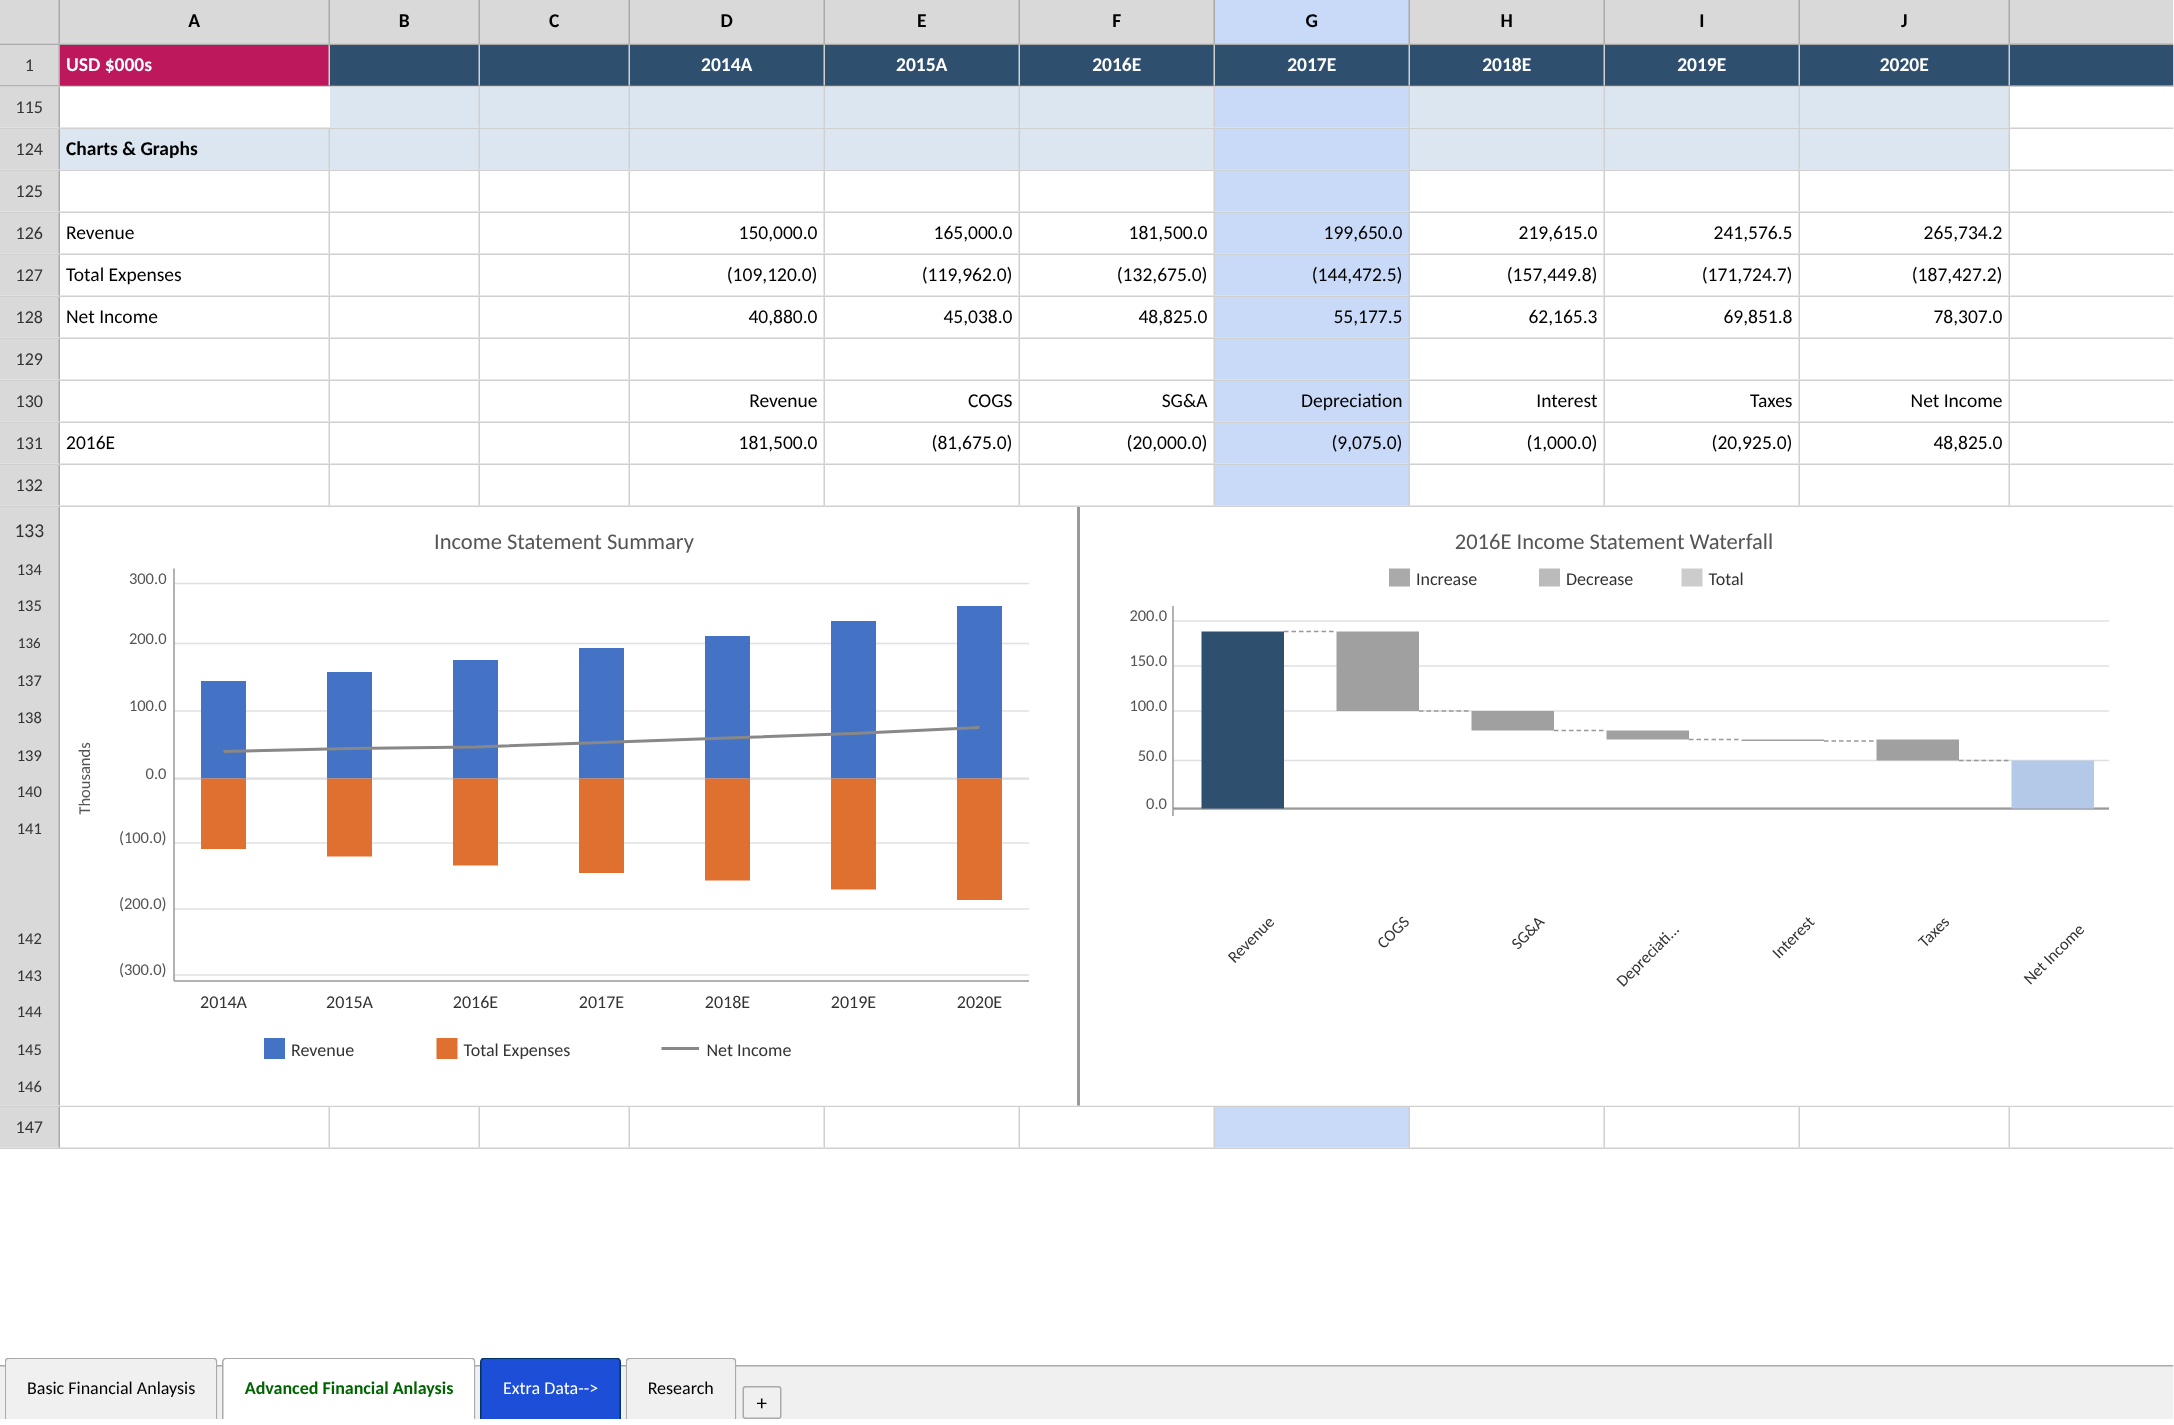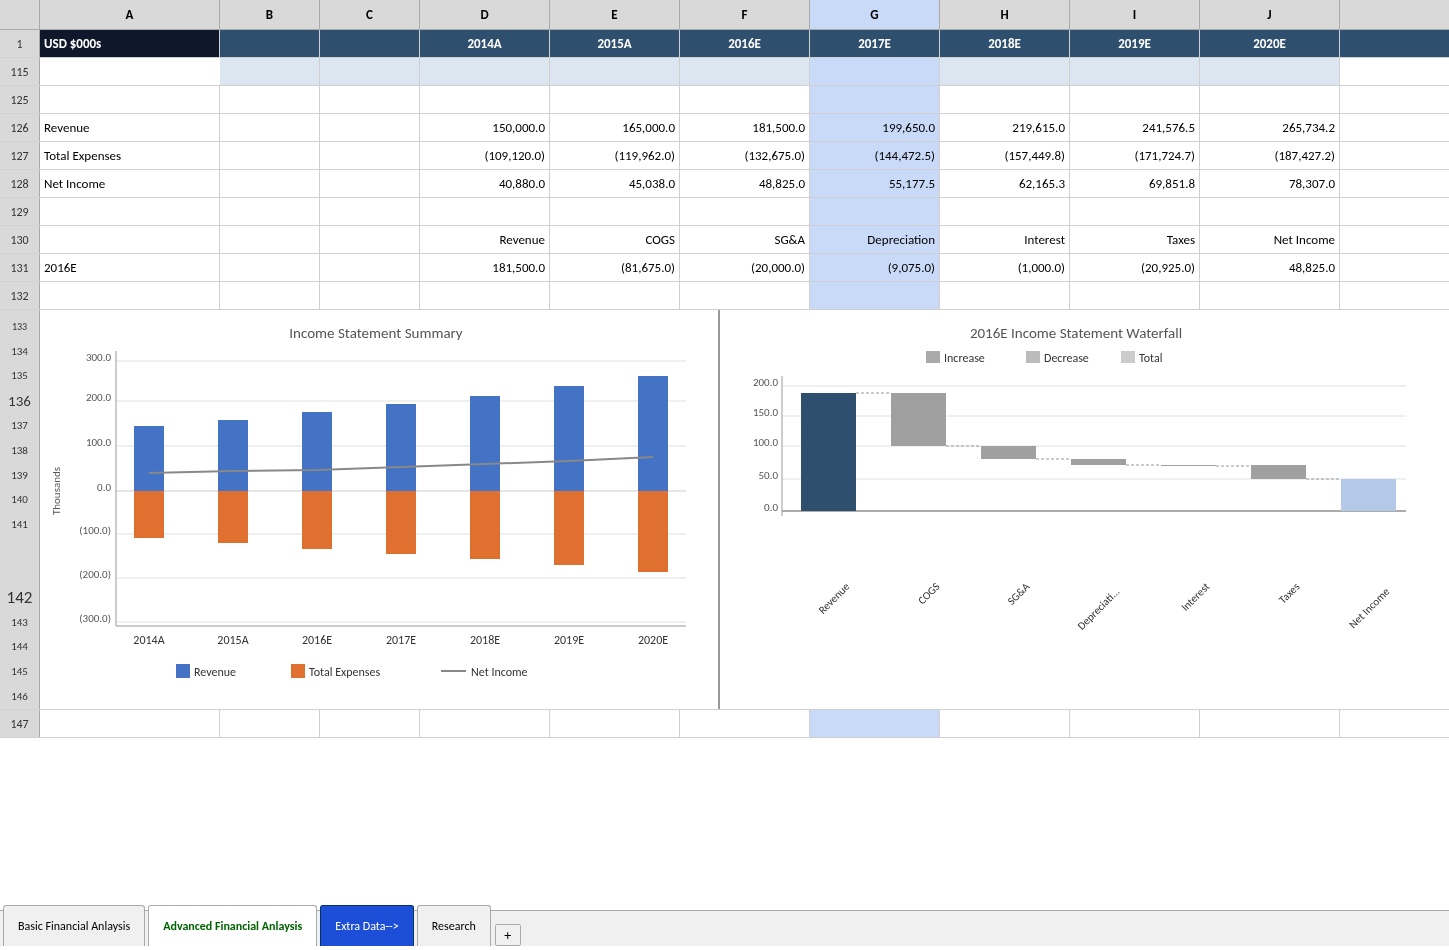--- a/index.html
+++ b/index.html
@@ -57,21 +57,21 @@
     <div class="col-header w-e">E</div>
     <div class="col-header w-f">F</div>
     <div class="col-header w-g col-g-selected">G</div>
     <div class="col-header w-h">H</div>
     <div class="col-header w-i">I</div>
     <div class="col-header w-j">J</div>
   </div>
 
   <div class="data-row" style="background:#2f4f6f;">
     <div class="row-num">1</div>
-    <div class="cell bold w-a" style="color:#fff; background:#0f172a;">USD $000s</div>
+    <div class="cell bold w-a" style="color:#fff; background:#be185d;">USD $000s</div>
     <div class="cell w-b" style="background:#2f4f6f;"></div>
     <div class="cell w-c" style="background:#2f4f6f;"></div>
     <div class="cell bold right w-d" style="color:#fff; background:#2f4f6f; justify-content:center;">2014A</div>
     <div class="cell bold right w-e" style="color:#fff; background:#2f4f6f; justify-content:center;">2015A</div>
     <div class="cell bold right w-f" style="color:#fff; background:#2f4f6f; justify-content:center;">2016E</div>
     <div class="cell bold w-g" style="color:#fff; background:#2f4f6f; justify-content:center;">2017E</div>
     <div class="cell bold right w-h" style="color:#fff; background:#2f4f6f; justify-content:center;">2018E</div>
     <div class="cell bold right w-i" style="color:#fff; background:#2f4f6f; justify-content:center;">2019E</div>
     <div class="cell bold right w-j" style="color:#fff; background:#2f4f6f; justify-content:center;">2020E</div>
   </div>
@@ -84,20 +84,33 @@
     <div class="cell section-header w-d" style="background:#dce6f1;"></div>
     <div class="cell section-header w-e" style="background:#dce6f1;"></div>
     <div class="cell section-header w-f" style="background:#dce6f1;"></div>
     <div class="cell section-header w-g col-g-selected" style="background:#b8cfe8;"></div>
     <div class="cell section-header w-h" style="background:#dce6f1;"></div>
     <div class="cell section-header w-i" style="background:#dce6f1;"></div>
     <div class="cell section-header w-j" style="background:#dce6f1;"></div>
   </div>
 
 
+  <div class="data-row">
+    <div class="row-num">124</div>
+    <div class="cell bold section-header w-a" style="background:#dce6f1;">Charts &amp; Graphs</div>
+    <div class="cell section-header w-b" style="background:#dce6f1;"></div>
+    <div class="cell section-header w-c" style="background:#dce6f1;"></div>
+    <div class="cell section-header w-d" style="background:#dce6f1;"></div>
+    <div class="cell section-header w-e" style="background:#dce6f1;"></div>
+    <div class="cell section-header w-f" style="background:#dce6f1;"></div>
+    <div class="cell section-header w-g col-g-selected" style="background:#b8cfe8;"></div>
+    <div class="cell section-header w-h" style="background:#dce6f1;"></div>
+    <div class="cell section-header w-i" style="background:#dce6f1;"></div>
+    <div class="cell section-header w-j" style="background:#dce6f1;"></div>
+  </div>
 
   <div class="data-row">
     <div class="row-num">125</div>
     <div class="cell w-a"></div>
     <div class="cell w-b"></div>
     <div class="cell w-c"></div>
     <div class="cell w-d"></div>
     <div class="cell w-e"></div>
     <div class="cell w-f"></div>
     <div class="cell w-g col-g-selected"></div>
@@ -199,30 +212,30 @@
     <div class="cell w-e"></div>
     <div class="cell w-f"></div>
     <div class="cell w-g col-g-selected"></div>
     <div class="cell w-h"></div>
     <div class="cell w-i"></div>
     <div class="cell w-j"></div>
   </div>
 
   <div style="display:flex; border-bottom:1px solid #d0d0d0; height:400px;">
     <div style="width:40px; min-width:40px; background:#d9d9d9; border-right:1px solid #aaa; display:flex; flex-direction:column; align-items:center; justify-content:flex-start; padding-top:4px;">
-      <div style="font-size:10px; color:#333; height:28px; display:flex; align-items:center;">133</div>
+      <div style="font-size:13px; color:#333; height:28px; display:flex; align-items:center;">133</div>
       <div style="font-size:11px; color:#333; height:28px; display:flex; align-items:center;">134</div>
       <div style="font-size:11px; color:#333; height:28px; display:flex; align-items:center;">135</div>
-      <div style="font-size:15px; color:#333; height:28px; display:flex; align-items:center;">136</div>
+      <div style="font-size:10px; color:#333; height:28px; display:flex; align-items:center;">136</div>
       <div style="font-size:11px; color:#333; height:28px; display:flex; align-items:center;">137</div>
       <div style="font-size:11px; color:#333; height:28px; display:flex; align-items:center;">138</div>
       <div style="font-size:11px; color:#333; height:28px; display:flex; align-items:center;">139</div>
       <div style="font-size:11px; color:#333; height:28px; display:flex; align-items:center;">140</div>
       <div style="font-size:11px; color:#333; height:28px; display:flex; align-items:center;">141</div>
-      <div style="font-size:17px; color:#333; height:28px; display:flex; align-items:center;margin-top:48px;">142</div>
+      <div style="font-size:11px; color:#333; height:28px; display:flex; align-items:center;margin-top:48px;">142</div>
       <div style="font-size:11px; color:#333; height:28px; display:flex; align-items:center;">143</div>
       <div style="font-size:11px; color:#333; height:28px; display:flex; align-items:center;">144</div>
       <div style="font-size:11px; color:#333; height:28px; display:flex; align-items:center;">145</div>
       <div style="font-size:11px; color:#333; height:28px; display:flex; align-items:center;">146</div>
     </div>
 
     <div style="width:680px; min-width:680px; border-right:2px solid #999; padding:6px; background:#fff; overflow:hidden;">
       <svg width="660" height="388">
 
         <text x="330" y="22" text-anchor="middle" font-size="15" fill="#555">Income Statement Summary</text>

